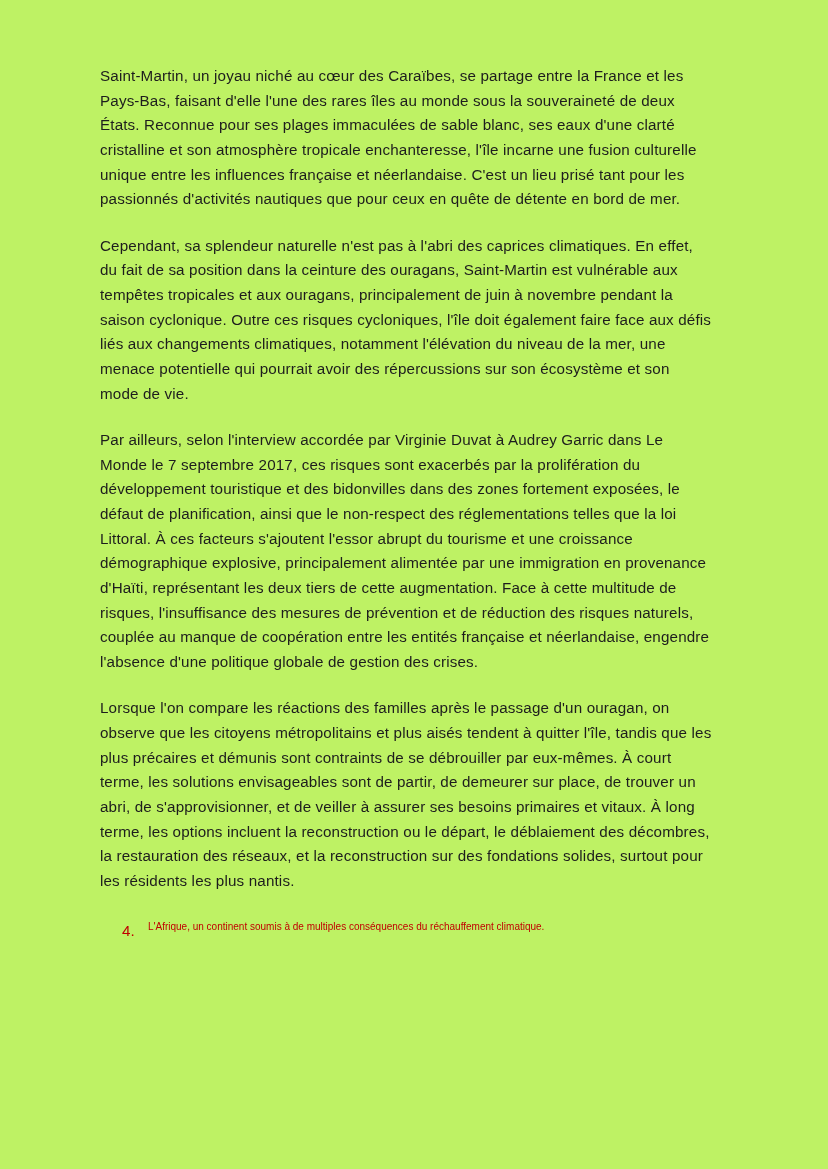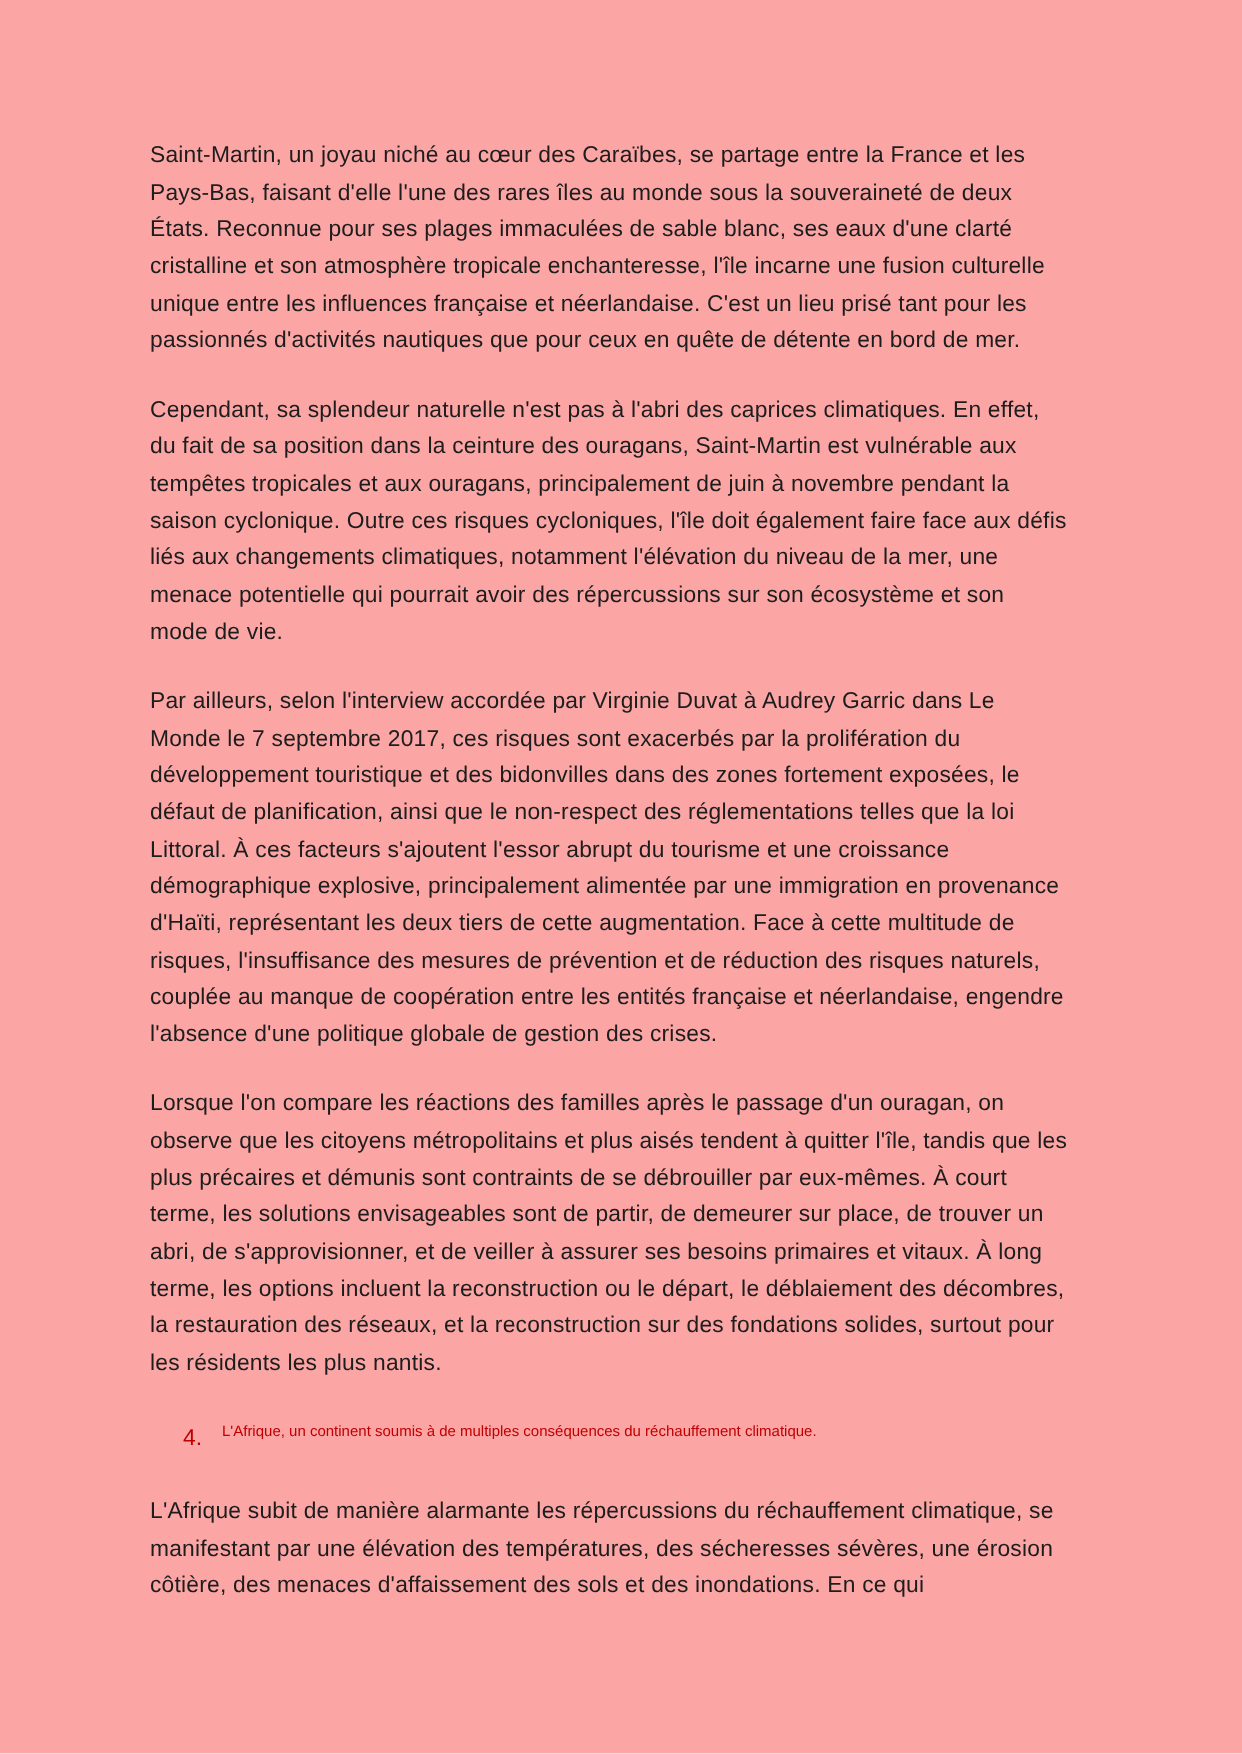--- a/index.html
+++ b/index.html
@@ -11,22 +11,22 @@
     width: 828px;
     height: 1169px;
     font-family: "Liberation Sans", sans-serif;
     color: #1a1a1a;
     -webkit-font-smoothing: antialiased;
   }
   .page {
     box-sizing: border-box;
     width: 828px;
     height: 1169px;
-    padding: 92px 100px 60px 100px;
-    background: #fca5a5;
+    padding: 64px 100px 60px 100px;
+    background: #bef264;
     position: relative;
   }
   .doc-body {
     width: 612px;
   }
   p.para {
     margin: 0 0 22px 0;
     font-size: 15.2px;
     line-height: 1.62;
     color: #1d1d1d;
@@ -68,16 +68,15 @@
 
     <p class="para">Par ailleurs, selon l'interview accordée par Virginie Duvat à Audrey Garric dans Le Monde le 7 septembre 2017, ces risques sont exacerbés par la prolifération du développement touristique et des bidonvilles dans des zones fortement exposées, le défaut de planification, ainsi que le non-respect des réglementations telles que la loi Littoral. À ces facteurs s'ajoutent l'essor abrupt du tourisme et une croissance démographique explosive, principalement alimentée par une immigration en provenance d'Haïti, représentant les deux tiers de cette augmentation. Face à cette multitude de risques, l'insuffisance des mesures de prévention et de réduction des risques naturels, couplée au manque de coopération entre les entités française et néerlandaise, engendre l'absence d'une politique globale de gestion des crises.</p>
 
     <p class="para">Lorsque l'on compare les réactions des familles après le passage d'un ouragan, on observe que les citoyens métropolitains et plus aisés tendent à quitter l'île, tandis que les plus précaires et démunis sont contraints de se débrouiller par eux-mêmes. À court terme, les solutions envisageables sont de partir, de demeurer sur place, de trouver un abri, de s'approvisionner, et de veiller à assurer ses besoins primaires et vitaux. À long terme, les options incluent la reconstruction ou le départ, le déblaiement des décombres, la restauration des réseaux, et la reconstruction sur des fondations solides, surtout pour les résidents les plus nantis.</p>
 
     <div class="heading-item">
       <span class="heading-number">4.</span>
       <span class="heading-text">L'Afrique, un continent soumis à de multiples conséquences du réchauffement climatique.</span>
     </div>
 
-    <p class="para">L'Afrique subit de manière alarmante les répercussions du réchauffement climatique, se manifestant par une élévation des températures, des sécheresses sévères, une érosion côtière, des menaces d'affaissement des sols et des inondations. En ce qui</p>
 
   </div>
 </div>
 
 </body></html>

